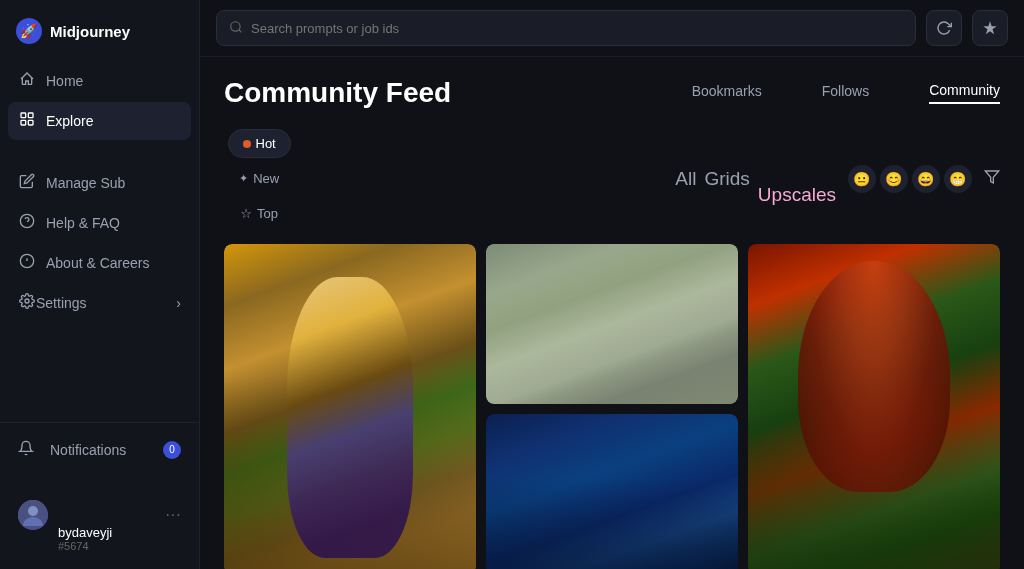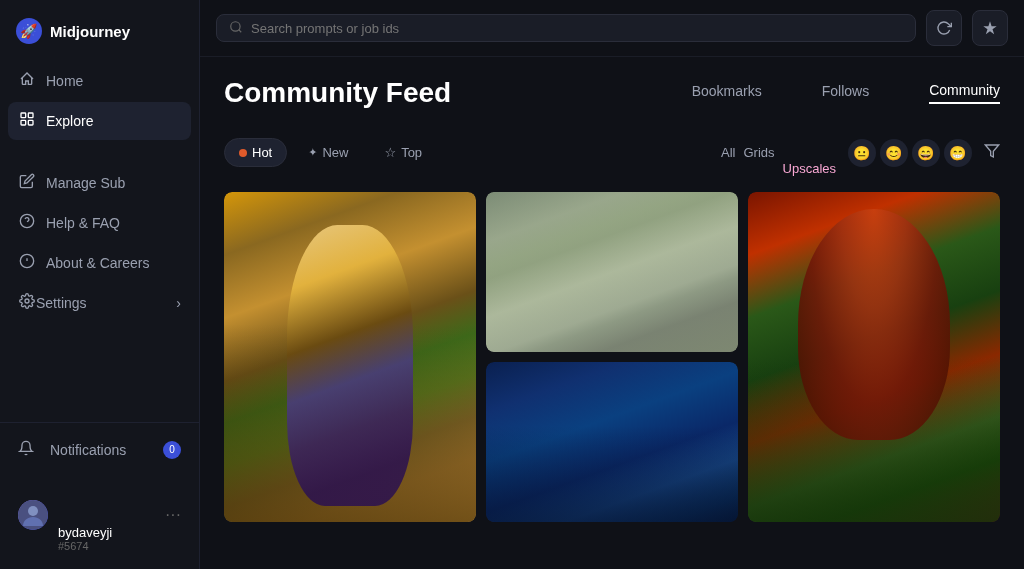--- a/index.html
+++ b/index.html
@@ -184,21 +184,21 @@
 
     .search-box {
       flex: 1;
       background: #1a1d27;
       border: 1px solid #2a2d3a;
       border-radius: 8px;
       display: flex;
       align-items: center;
       padding: 0 12px;
       gap: 8px;
-      height: 28px;
+      height: 36px;
     }
 
     .search-box input {
       background: transparent;
       border: none;
       outline: none;
       color: #9aa0b0;
       font-size: 13px;
       flex: 1;
     }
@@ -266,20 +266,21 @@
       display: flex;
       align-items: center;
       justify-content: space-between;
       margin-bottom: 16px;
     }
 
     .filter-tabs {
       display: flex;
       align-items: center;
       gap: 6px;
+      flex-direction: column;
     }
 
     .filter-tab {
       display: flex;
       align-items: center;
       gap: 5px;
       padding: 6px 14px;
       border-radius: 20px;
       font-size: 13px;
       cursor: pointer;
@@ -303,21 +304,21 @@
     .filter-right {
       display: flex;
       align-items: center;
       gap: 12px;
     }
 
     .view-options {
       display: flex;
       align-items: center;
       gap: 8px;
-      font-size: 13px;
+      font-size: 19px;
     }
 
     .view-opt {
       color: #9aa0b0;
       cursor: pointer;
     }
 
     .view-opt.active {
       color: #f9a8d4;
       font-weight: 400;

